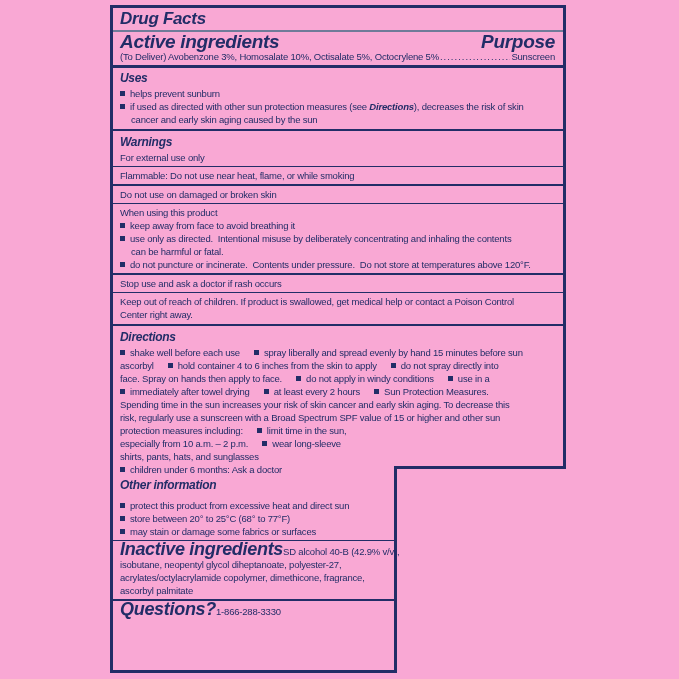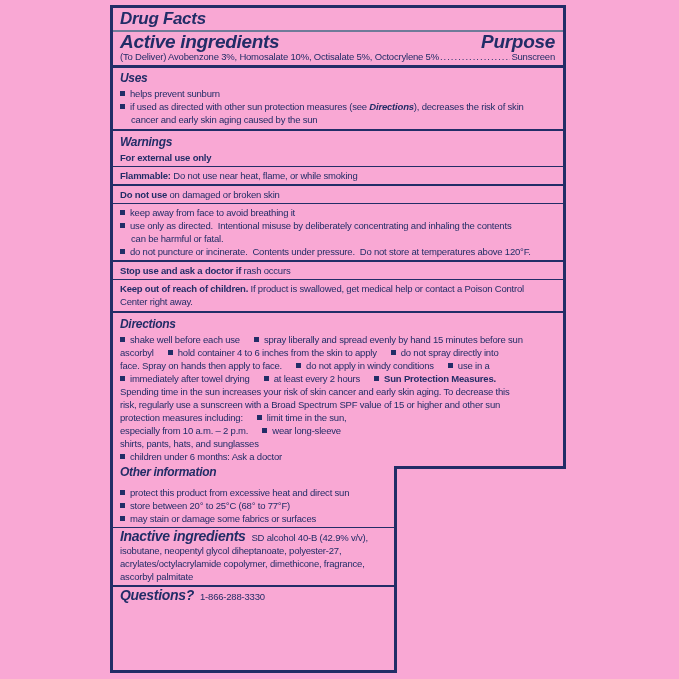--- a/index.html
+++ b/index.html
@@ -23,23 +23,23 @@
   }
   .row-title{font-size:17px;line-height:18px;font-weight:bold;font-style:italic;letter-spacing:-0.3px;}
   .row-h{font-size:12px;line-height:17px;font-weight:bold;font-style:italic;letter-spacing:-0.3px;margin-top:1px;}
   .row-h.mt{margin-top:1px;margin-bottom:5px;}
   .row-line,.row-bullet,.row-cont{font-size:9.5px;line-height:13px;letter-spacing:-0.2px;white-space:nowrap;}
   .row-cont{padding-left:11px;}
   .row-rule1{height:1.5px;background:#6f7b99;margin:2px -8px 2px -7px;}
   .row-thick{height:2.5px;background:#222d67;margin:2.5px -8px 2.5px -7px;}
   .row-thin{height:1.5px;background:#222d67;margin:2px -8px 2px -7px;}
   .row-thin.narrow,.row-rule1.narrow{margin-right:0;width:281px;}
-  .b{font-weight:bold;}
+  .b{font-weight:normal;}
   .bi{font-weight:bold;font-style:italic;}
-  .run-h{font-weight:bold;font-style:italic;font-size:14px;letter-spacing:-0.3px;margin-right:6px;}
+  .run-h{font-weight:bold;font-style:italic;font-size:18px;letter-spacing:-0.3px;margin-right:0;}
   .sq{display:inline-block;width:5px;height:5px;background:#222d67;margin:0 5px 1px 14px;}
   .row-bullet .sq:first-child,.row-line .sq:first-child{margin-left:0;}
   
   .row-twocol{display:flex;justify-content:space-between;align-items:baseline;
     font-size:19px;line-height:16px;font-weight:bold;font-style:italic;letter-spacing:-0.3px;margin-top:1px;gap:48px;}
   
   .row-leader{display:flex;align-items:baseline;font-size:9.5px;line-height:13px;letter-spacing:-0.2px;}
   .leader-left{white-space:nowrap;}
   .leader-dots{flex:1;overflow:hidden;white-space:nowrap;letter-spacing:1px;margin:0 1px;}
   .leader-right{white-space:nowrap;}
@@ -72,20 +72,21 @@
       <div class="row-bullet"><span class="sq"></span><span>if used as directed with other sun protection measures (see </span><span class="bi">Directions</span><span>), decreases the risk of skin</span></div>
       <div class="row-cont"><span>cancer and early skin aging caused by the sun</span></div>
       <div class="row-thick"></div>
       <div class="row-h"><span>Warnings</span></div>
       <div class="row-line"><span class="b">For external use only</span></div>
       <div class="row-thin"></div>
       <div class="row-line"><span class="b">Flammable:</span><span> Do not use near heat, flame, or while smoking</span></div>
       <div class="row-thin"></div>
       <div class="row-line"><span class="b">Do not use</span><span> on damaged or broken skin</span></div>
       <div class="row-thin"></div>
+      <div class="row-line"><span class="b">When using this product</span></div>
       <div class="row-bullet"><span class="sq"></span><span>keep away from face to avoid breathing it</span></div>
       <div class="row-bullet"><span class="sq"></span><span>use only as directed.&nbsp; Intentional misuse by deliberately concentrating and inhaling the contents</span></div>
       <div class="row-cont"><span>can be harmful or fatal.</span></div>
       <div class="row-bullet"><span class="sq"></span><span>do not puncture or incinerate.&nbsp; Contents under pressure.&nbsp; Do not store at temperatures above 120°F.</span></div>
       <div class="row-thin"></div>
       <div class="row-line"><span class="b">Stop use and ask a doctor if</span><span> rash occurs</span></div>
       <div class="row-thin"></div>
       <div class="row-line"><span class="b">Keep out of reach of children.</span><span> If product is swallowed, get medical help or contact a Poison Control</span></div>
       <div class="row-line"><span>Center right away.</span></div>
       <div class="row-thick"></div>

